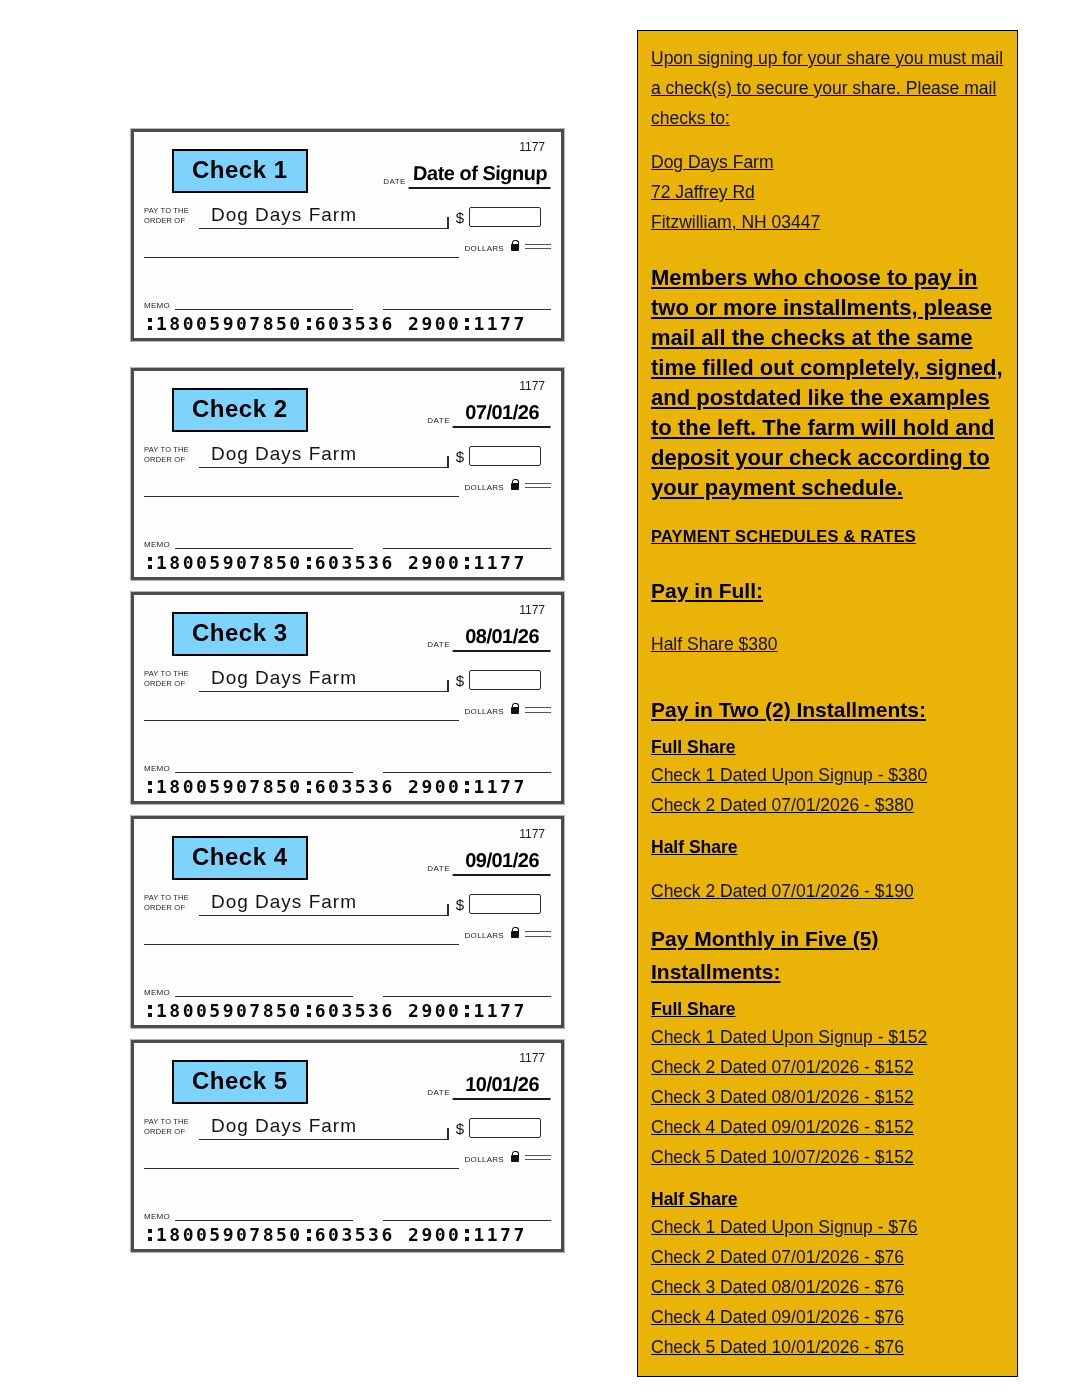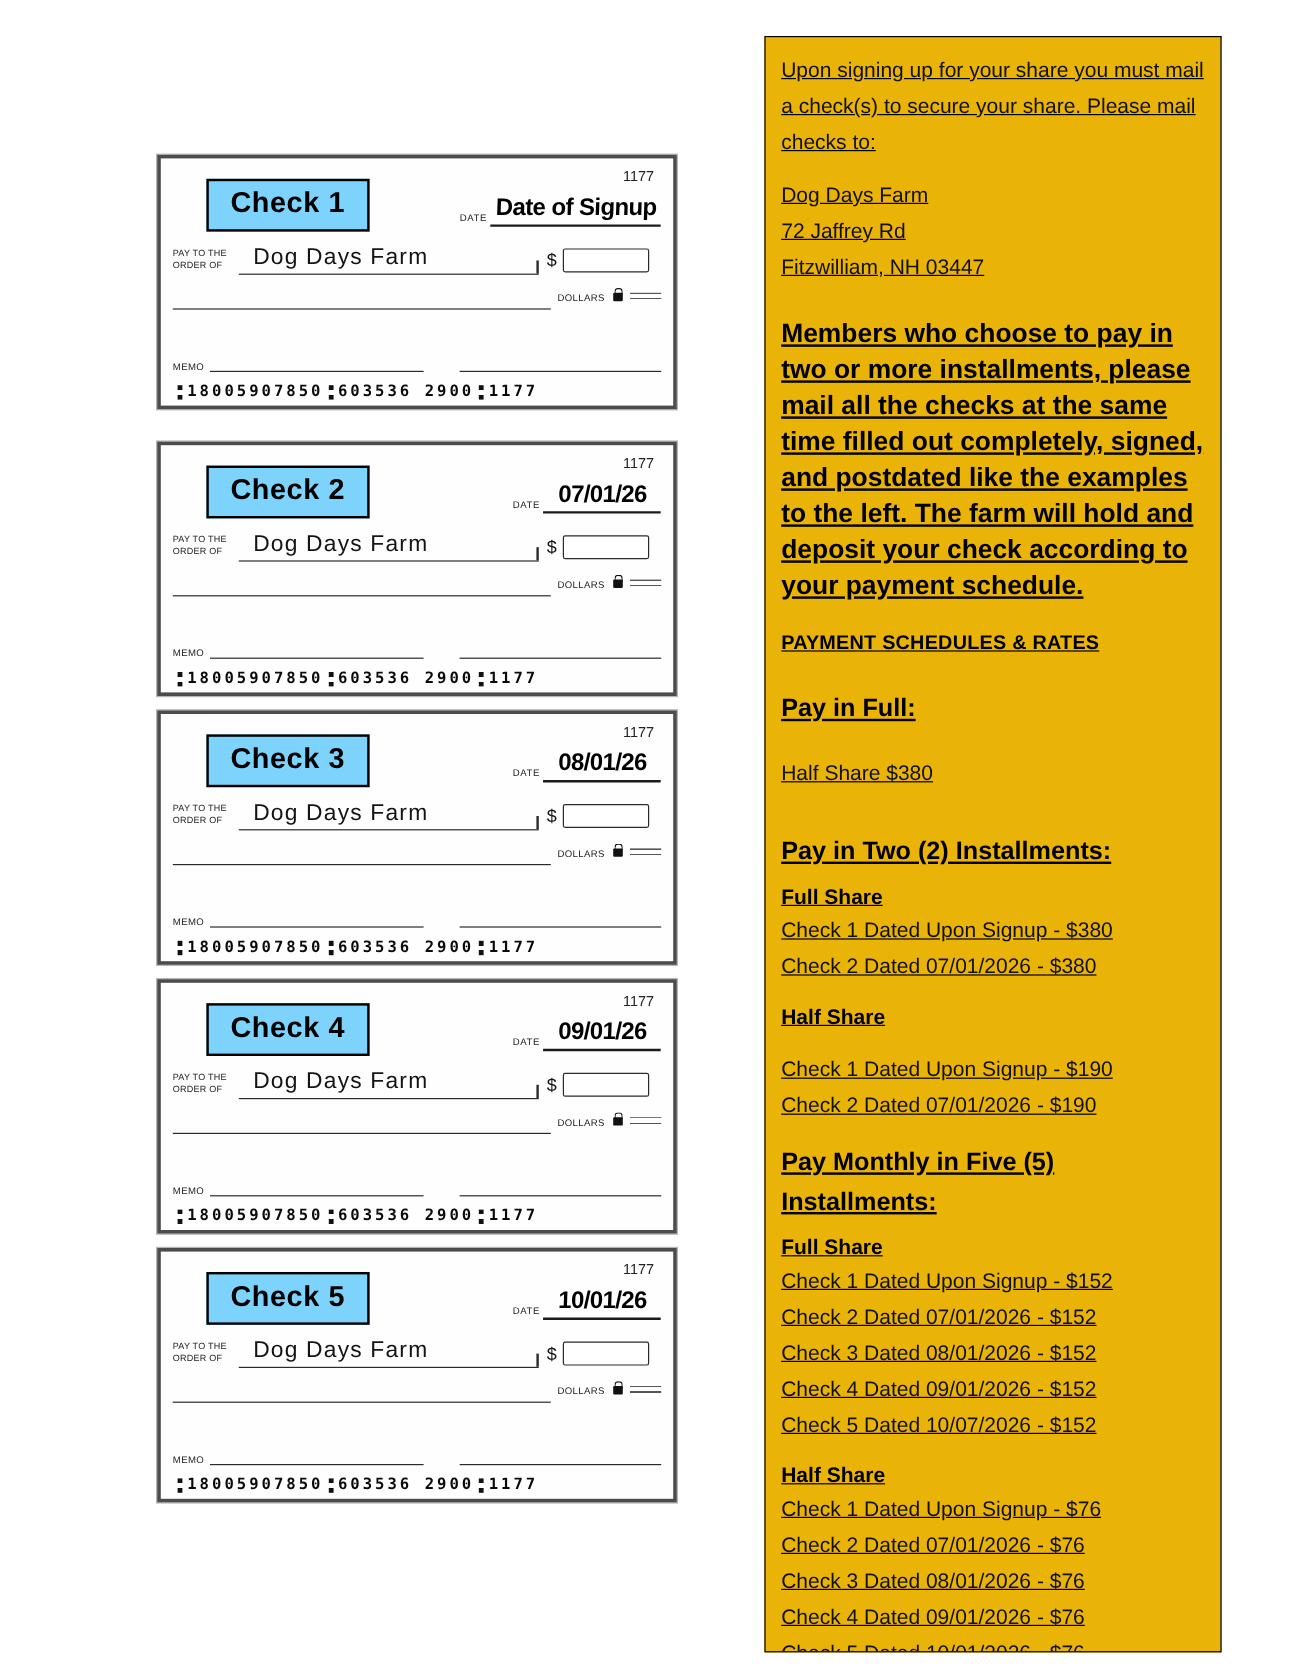--- a/index.html
+++ b/index.html
@@ -38,21 +38,21 @@
   .sec-lines { display:inline-block; width:26px; height:7px; margin:0 0 1px 4px;
                background:linear-gradient(to bottom,#555 0 1px,transparent 1px 4.5px,#555 4.5px 5.5px,transparent 5.5px); }
 
   .memo-row { position:absolute; left:10px; right:10px; top:160px; height:18px; display:flex; align-items:flex-end; }
   .memo-label { font-size:8px; color:#222; margin-right:5px; letter-spacing:0.3px; padding-bottom:0; }
   .memo-line { width:178px; border-bottom:1.4px solid #2b2b2b; height:12px; }
   .memo-gap { width:30px; }
   .sig-line { flex:1; border-bottom:1.6px solid #2b2b2b; height:12px; }
 
   .micr-row { position:absolute; left:10px; bottom:4px; display:flex; align-items:center;
-              font-family:"DejaVu Sans Mono", monospace; font-weight:bold; font-size:13px;
+              font-family:"DejaVu Sans Mono", monospace; font-weight:bold; font-size:18px;
               letter-spacing:2.5px; color:#0a0a0a; }
   .msym { display:inline-block; width:4px; height:12px; margin:0 4px;
           background:linear-gradient(to bottom,#111 0 4px,transparent 4px 8px,#111 8px 12px); }
 
   
   .info-panel { position:absolute; left:637px; top:30px; width:381px; height:1347px;
                 border:1.5px solid #000; background:#eab308; padding:12px 13px; overflow:hidden;text-decoration:underline; }
   .info-panel p.body-text { font-size:17.5px; line-height:30px; color:#111; }
   .address { font-size:17.5px; line-height:30px; color:#111; margin-top:14px; }
   .instructions { font-size:22px; font-weight:bold; line-height:30px; color:#000; margin-top:26px; }
@@ -300,21 +300,20 @@
     </div>
 
     <h2 class="big-heading heading-two">Pay in Two (2) Installments:</h2>
     <h4 class="subhead">Full Share</h4>
     <div class="check-lines">
       <div>Check 1 Dated Upon Signup - $380</div>
       <div>Check 2 Dated 07/01/2026 - $380</div>
     </div>
     <h4 class="subhead spaced">Half Share</h4>
     <div class="check-lines spaced">
-      <div>Check 1 Dated Upon Signup - $190</div>
       <div>Check 2 Dated 07/01/2026 - $190</div>
     </div>
 
     <h2 class="big-heading heading-monthly">Pay Monthly in Five (5) Installments:</h2>
     <h4 class="subhead">Full Share</h4>
     <div class="check-lines">
       <div>Check 1 Dated Upon Signup - $152</div>
       <div>Check 2 Dated 07/01/2026 - $152</div>
       <div>Check 3 Dated 08/01/2026 - $152</div>
       <div>Check 4 Dated 09/01/2026 - $152</div>

